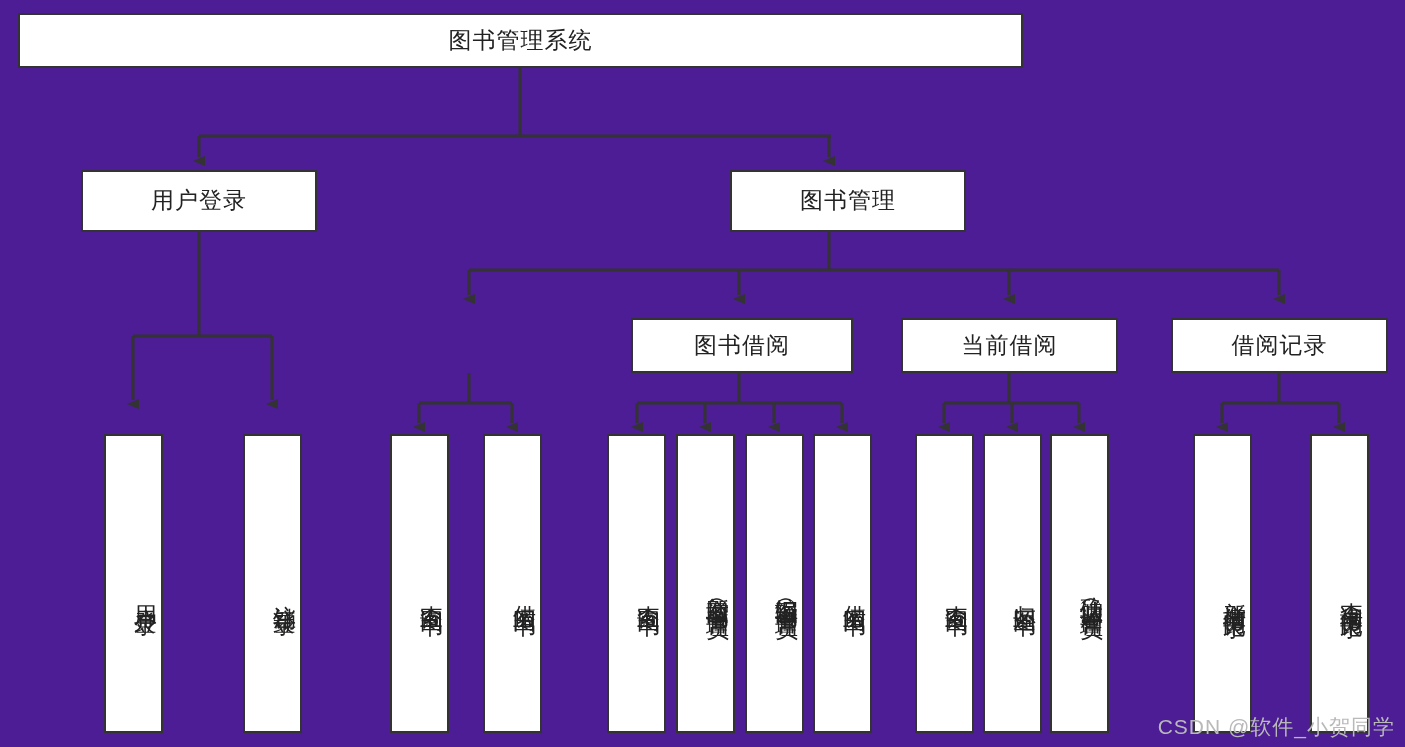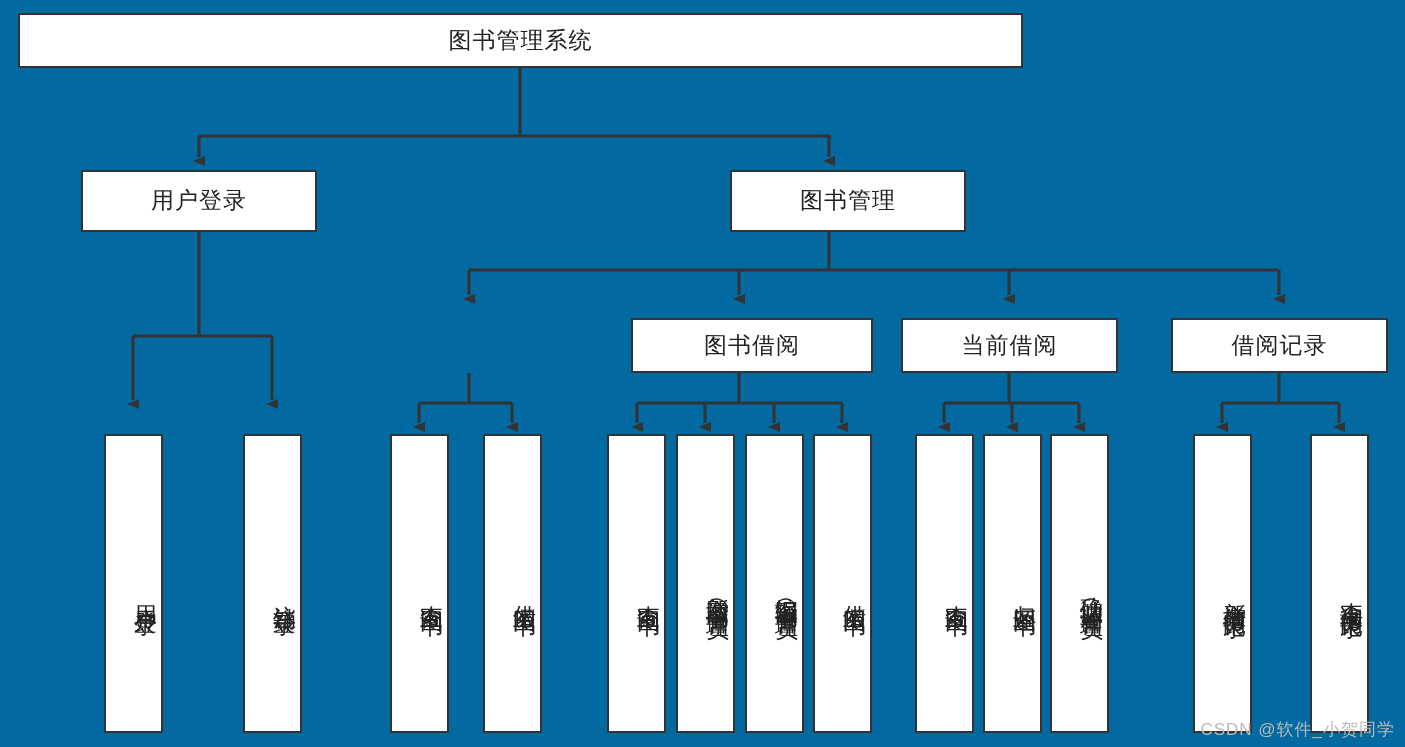--- a/index.html
+++ b/index.html
@@ -7,21 +7,21 @@
     padding: 0;
     background: #ffffff;
   }
   body {
     font-family: "Liberation Sans", "DejaVu Sans", sans-serif;
   }
   #canvas {
     position: relative;
     width: 1405px;
     height: 747px;
-    background: #0369a1;
+    background: #4c1d95;
     overflow: hidden;
   }
   svg.wires {
     position: absolute;
     left: 0;
     top: 0;
     width: 1405px;
     height: 747px;
     pointer-events: none;
   }
@@ -52,21 +52,21 @@
     white-space: nowrap;
   }
   .node.vert .vtext {
     writing-mode: vertical-rl;
     text-orientation: upright;
   }
   #watermark {
     position: absolute;
     right: 10px;
     bottom: 6px;
-    font-size: 17px;
+    font-size: 21px;
     color: #b9b9b9;
     letter-spacing: 1px;
     white-space: nowrap;
   }
 </style>
 </head>
 <body>
 
 <div id="canvas">
 
@@ -118,21 +118,21 @@
       <path d="M1222,403 L1222,423" marker-end="url(#ah)"></path>
       <path d="M1339,403 L1339,423" marker-end="url(#ah)"></path>
     </g>
   </svg>
 
   <div class="node horiz" style="left:18px; top:13px; width:1005px; height:55px;">图书管理系统</div>
 
   <div class="node horiz" style="left:81px; top:170px; width:236px; height:62px;">用户登录</div>
   <div class="node horiz" style="left:711px; top:170px; width:236px; height:62px;margin-left:19px;">图书管理</div>
 
-  <div class="node horiz" style="left:631px; top:318px; width:242px; height:55px;">图书借阅</div>
+  <div class="node horiz" style="left:631px; top:318px; width:222px; height:55px;">图书借阅</div>
   <div class="node horiz" style="left:901px; top:318px; width:217px; height:55px;">当前借阅</div>
   <div class="node horiz" style="left:1171px; top:318px; width:217px; height:55px;">借阅记录</div>
 
   <div class="node vert" style="left:104px; top:434px; width:59px; height:299px;">
     <span class="vtext">用户登录</span>
   </div>
   <div class="node vert" style="left:243px; top:434px; width:59px; height:299px;">
     <span class="vtext">注销登录</span>
   </div>
 

